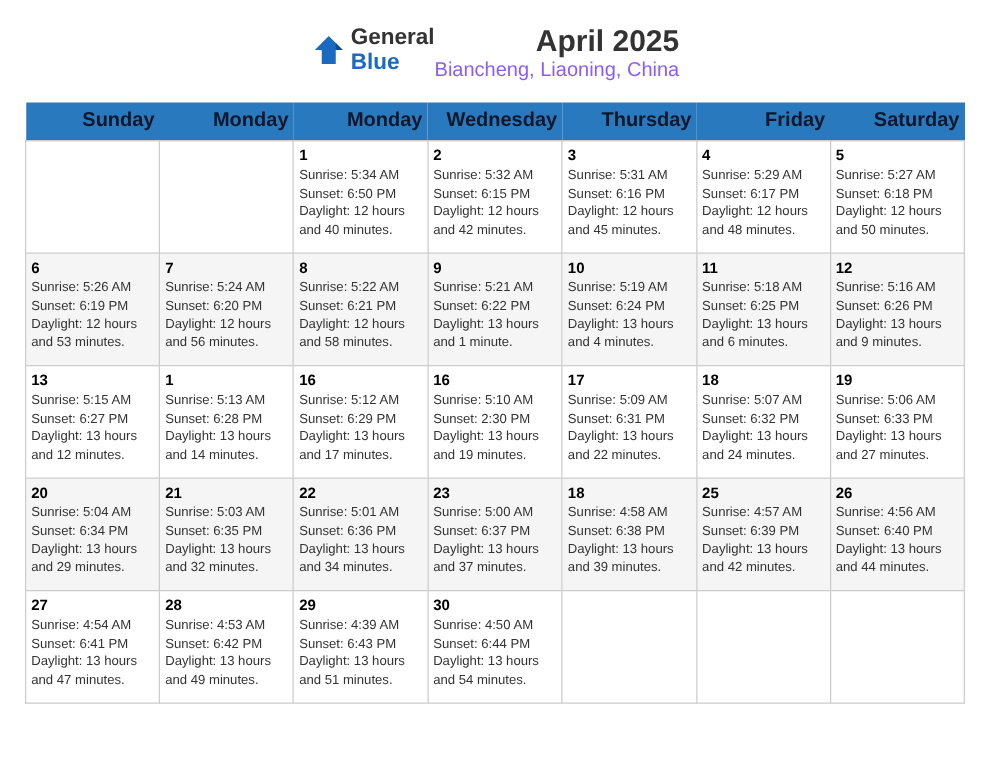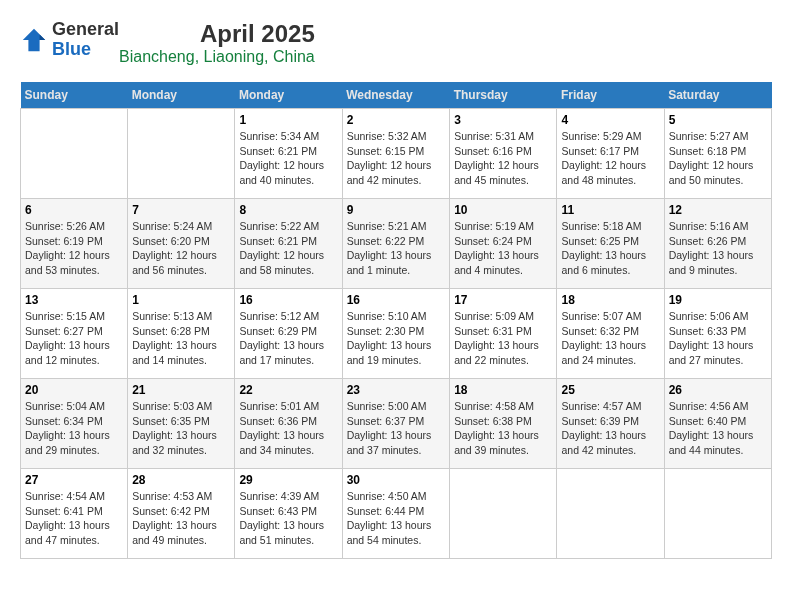--- a/index.html
+++ b/index.html
@@ -5,21 +5,21 @@
     * { box-sizing: border-box; margin: 0; padding: 0; }
     body {
       font-family: Arial, sans-serif;
       background: #fff;
       width: 792px;
       min-height: 612px;
       padding: 20px;
     }
     .header {
       display: flex;
-      justify-content: flex-start;
+      justify-content: center;
       align-items: flex-start;
       margin-bottom: 16px;
     }
     .logo {
       display: flex;
       align-items: center;
     }
     .logo-text {
       display: flex;
       flex-direction: column;
@@ -38,33 +38,33 @@
       text-align: right;
     }
     .title-area h1 {
       font-size: 24px;
       font-weight: bold;
       color: #333;
     }
     .title-area h2 {
       font-size: 16px;
       font-weight: normal;
-      color: #15803d;
+      color: #8b5cf6;
     }
     table {
       width: 100%;
       border-collapse: collapse;
       font-size: 11px;
     }
     thead th {
       background-color: #2979be;
-      color: #e5e5e5;
+      color: #0f172a;
       padding: 6px 4px;
-      text-align: left;
-      font-size: 12px;
+      text-align: right;
+      font-size: 16px;
       font-weight: bold;
     }
     tbody tr {
       vertical-align: top;
     }
     tbody td {
       border: 1px solid #ccc;
       padding: 4px;
       height: 90px;
       width: 108px;
@@ -120,21 +120,21 @@
         <th>Saturday</th>
       </tr>
   </thead>
   <tbody id="calendar-body">
   <tr>
         <td class="empty-cell"></td>
         <td class="empty-cell"></td>
         <td>
           <span class="day-number">1</span>
           <div class="day-info">Sunrise: 5:34 AM
-Sunset: 6:21 PM
+Sunset: 6:50 PM
 Daylight: 12 hours and 40 minutes.</div>
         </td>
         <td>
           <span class="day-number">2</span>
           <div class="day-info">Sunrise: 5:32 AM
 Sunset: 6:15 PM
 Daylight: 12 hours and 42 minutes.</div>
         </td>
         <td>
           <span class="day-number">3</span>

